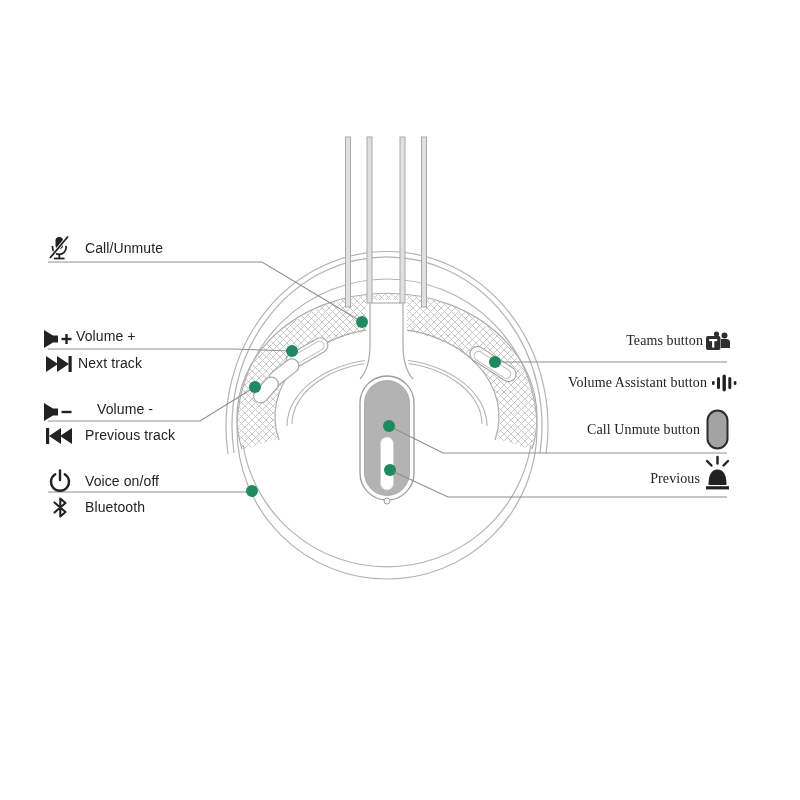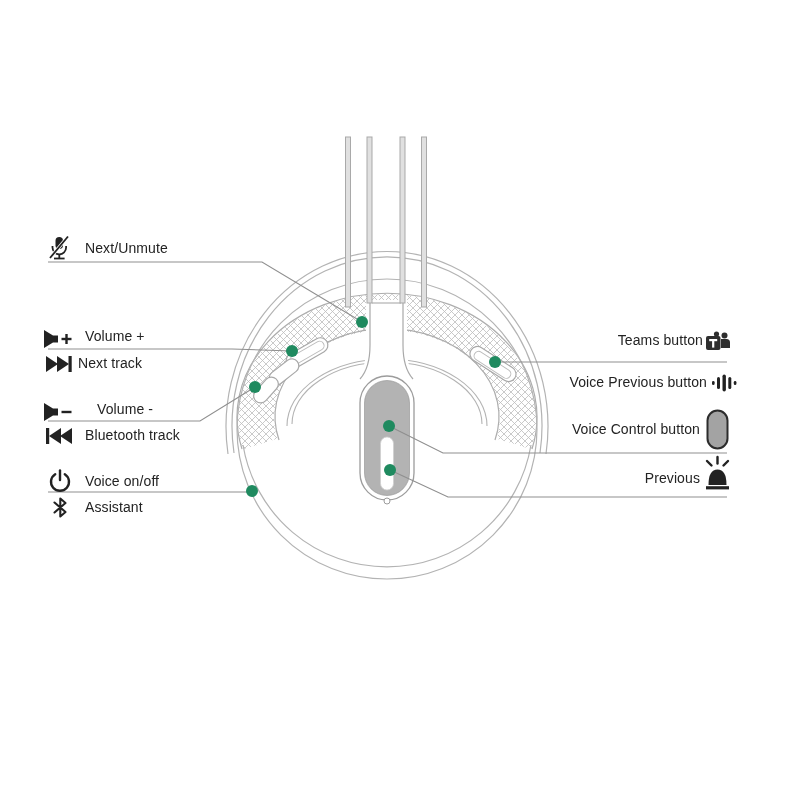--- a/index.html
+++ b/index.html
@@ -5,21 +5,21 @@
   html,body{margin:0;padding:0;}
   body{
     width:800px;height:800px;position:relative;background:#ffffff;
     font-family:"Liberation Sans", sans-serif;overflow:hidden;
   }
   #art{position:absolute;left:0;top:0;}
   .lbl{
     position:absolute;font-size:14px;color:#232323;white-space:nowrap;
     line-height:17px;letter-spacing:0.1px;
   }
-  .lbl-r{text-align:center;}
+  .lbl-r{text-align:center;font-family:Liberation Serif, serif;}
   .ic{position:absolute;display:block;}
 </style>
 </head>
 <body>
 
 <svg id="art" width="800" height="800" viewBox="0 0 800 800">
   <defs>
     <pattern id="hatch" width="7" height="7" patternUnits="userSpaceOnUse">
       <path d="M0,0 L7,7 M7,0 L0,7" stroke="#bdbdbd" stroke-width="0.8" fill="none"></path>
     </pattern>
@@ -103,30 +103,30 @@
 <span class="ic" style="left:46px;top:234px">
   <svg width="26" height="27" viewBox="0 0 26 27">
     <rect x="9.5" y="3" width="7.5" height="12" rx="3.75" fill="#222"></rect>
     <path d="M6.5,12 v1.5 a6.8,6.8 0 0 0 13.6,0 V12" fill="none" stroke="#222" stroke-width="1.8"></path>
     <line x1="13.3" y1="20.5" x2="13.3" y2="24" stroke="#222" stroke-width="1.8"></line>
     <line x1="8" y1="24.5" x2="18.6" y2="24.5" stroke="#222" stroke-width="1.8"></line>
     <line x1="4" y1="24" x2="22" y2="2.5" stroke="#fff" stroke-width="3.4"></line>
     <line x1="4" y1="24" x2="22" y2="2.5" stroke="#222" stroke-width="1.8"></line>
   </svg>
 </span>
-<div class="lbl" style="left:85px;top:240px">Next/Unmute</div>
+<div class="lbl" style="left:85px;top:240px">Call/Unmute</div>
 
 <span class="ic" style="left:42px;top:329px">
   <svg width="34" height="20" viewBox="0 0 34 20">
     <path d="M16,6.5 h-5 L2,1 v18 l9,-5.5 h5 z" fill="#222"></path>
     <line x1="24.5" y1="5" x2="24.5" y2="15" stroke="#222" stroke-width="2.4"></line>
     <line x1="19.5" y1="10" x2="29.5" y2="10" stroke="#222" stroke-width="2.4"></line>
   </svg>
 </span>
-<div class="lbl" style="left:85px;top:328px">Volume +</div>
+<div class="lbl" style="left:76px;top:328px">Volume +</div>
 
 <span class="ic" style="left:45px;top:355px">
   <svg width="30" height="18" viewBox="0 0 30 18">
     <path d="M1,1 L13,9 L1,17 Z" fill="#222"></path>
     <path d="M12,1 L24,9 L12,17 Z" fill="#222"></path>
     <rect x="23.5" y="1" width="3.2" height="16" fill="#222"></rect>
   </svg>
 </span>
 <div class="lbl" style="left:78px;top:355px">Next track</div>
 
@@ -138,61 +138,61 @@
 </span>
 <div class="lbl" style="left:97px;top:401px">Volume -</div>
 
 <span class="ic" style="left:45px;top:427px">
   <svg width="30" height="18" viewBox="0 0 30 18">
     <rect x="1" y="1" width="3.2" height="16" fill="#222"></rect>
     <path d="M16,1 L4,9 L16,17 Z" fill="#222"></path>
     <path d="M27,1 L15,9 L27,17 Z" fill="#222"></path>
   </svg>
 </span>
-<div class="lbl" style="left:85px;top:427px">Bluetooth track</div>
+<div class="lbl" style="left:85px;top:427px">Previous track</div>
 
 <span class="ic" style="left:48px;top:469px">
   <svg width="24" height="24" viewBox="0 0 24 24">
     <path d="M7.2,5.2 a9,9 0 1 0 9.6,0" fill="none" stroke="#222" stroke-width="2.4" stroke-linecap="round"></path>
     <line x1="12" y1="1.5" x2="12" y2="11" stroke="#222" stroke-width="2.4" stroke-linecap="round"></line>
   </svg>
 </span>
 <div class="lbl" style="left:85px;top:473px">Voice on/off</div>
 
 <span class="ic" style="left:50px;top:496px">
   <svg width="21" height="23" viewBox="0 0 21 23">
     <path d="M4.5,6.5 L15.5,16 L10.3,20.5 L10.3,2.5 L15.5,7 L4.5,16.5" fill="none" stroke="#222" stroke-width="2.1" stroke-linejoin="round" stroke-linecap="round"></path>
   </svg>
 </span>
-<div class="lbl" style="left:85px;top:499px">Assistant</div>
+<div class="lbl" style="left:85px;top:499px">Bluetooth</div>
 
 <div class="lbl lbl-r" style="right:97px;top:332px">Teams button</div>
 <span class="ic" style="left:705px;top:331px">
   <svg width="26" height="22" viewBox="0 0 26 22">
     <circle cx="11.5" cy="3" r="2.6" fill="#2e2e2e"></circle>
     <circle cx="19.5" cy="4.6" r="3" fill="#2e2e2e"></circle>
     <path d="M16,8 h5.5 a3.5,3.5 0 0 1 3.5,3.5 V17 h-9 z" fill="#2e2e2e"></path>
     <rect x="1" y="5" width="14.5" height="14" rx="2" fill="#2e2e2e"></rect>
     <rect x="4.2" y="8" width="8" height="2.2" fill="#fff"></rect>
     <rect x="7.1" y="8" width="2.2" height="8.6" fill="#fff"></rect>
   </svg>
 </span>
 
-<div class="lbl lbl-r" style="right:93px;top:374px">Voice Previous button</div>
+<div class="lbl lbl-r" style="right:93px;top:374px">Volume Assistant button</div>
 <span class="ic" style="left:711px;top:374px">
   <svg width="27" height="18" viewBox="0 0 27 18">
     <rect x="1" y="7" width="2.6" height="4" rx="1.3" fill="#222"></rect>
     <rect x="6" y="3" width="3" height="12" rx="1.5" fill="#222"></rect>
     <rect x="11.5" y="0.5" width="3.4" height="17" rx="1.7" fill="#222"></rect>
     <rect x="17.3" y="3" width="3" height="12" rx="1.5" fill="#222"></rect>
     <rect x="22.8" y="7" width="2.6" height="4" rx="1.3" fill="#222"></rect>
   </svg>
 </span>
 
-<div class="lbl lbl-r" style="right:100px;top:421px">Voice Control button</div>
+<div class="lbl lbl-r" style="right:100px;top:421px">Call Unmute button</div>
 <span class="ic" style="left:706px;top:409px">
   <svg width="23" height="41" viewBox="0 0 23 41">
     <rect x="1.5" y="1.5" width="20" height="38" rx="10" fill="#a3a3a3" stroke="#2c2c2c" stroke-width="2"></rect>
   </svg>
 </span>
 
 <div class="lbl lbl-r" style="right:100px;top:470px">Previous</div>
 <span class="ic" style="left:701px;top:455px">
   <svg width="33" height="37" viewBox="0 0 33 37">
     <line x1="6" y1="6" x2="10.5" y2="10.5" stroke="#222" stroke-width="2.4" stroke-linecap="round"></line>

